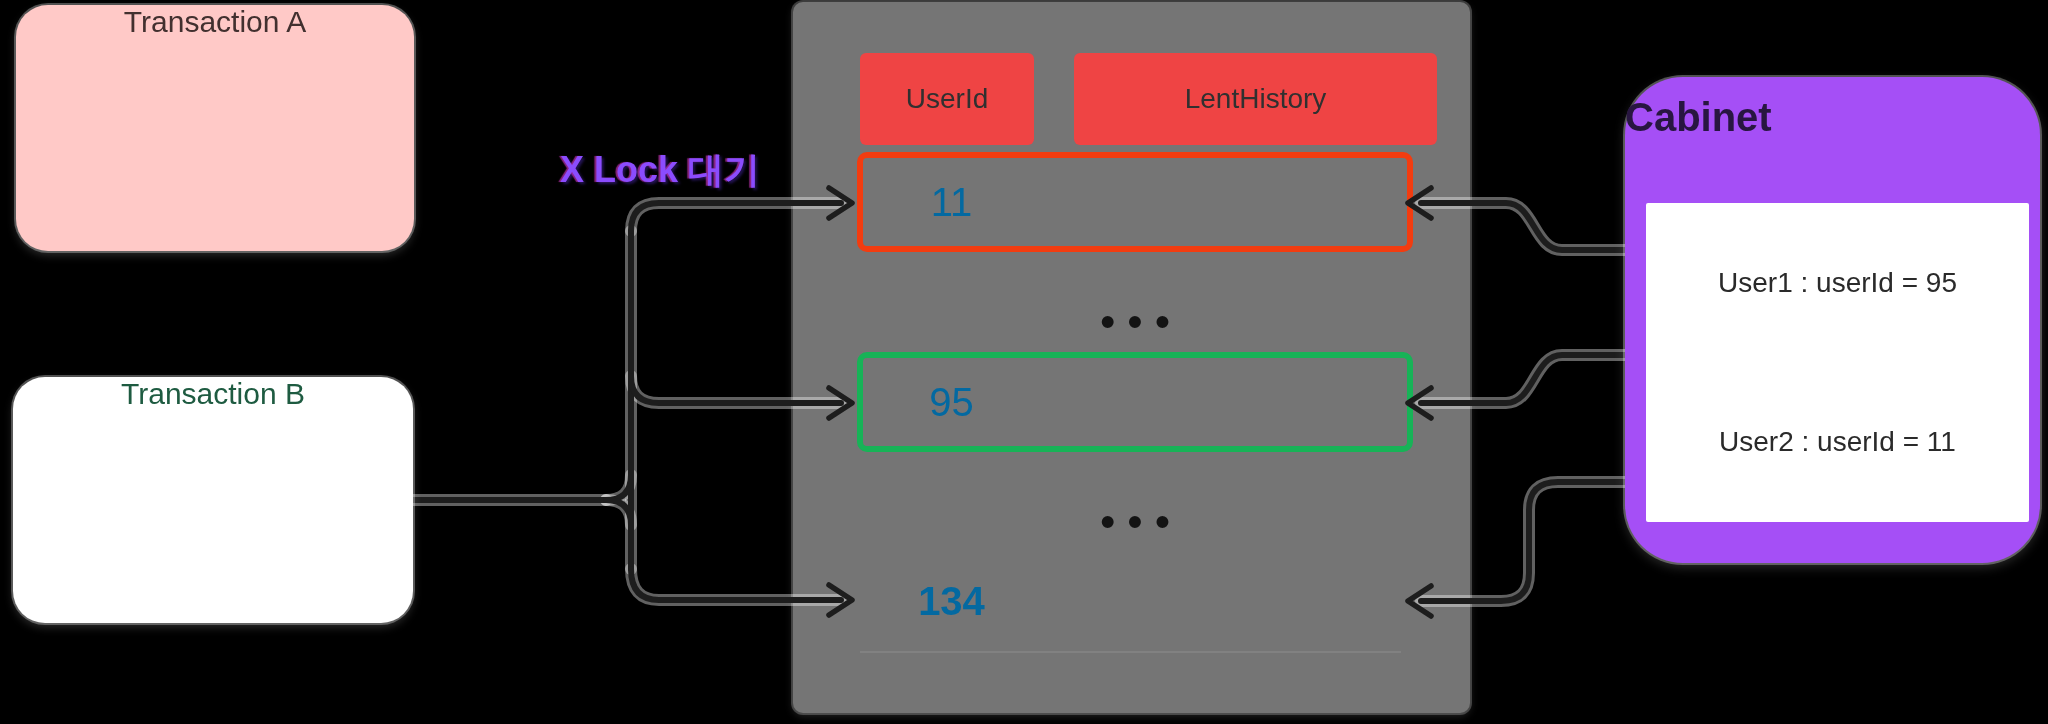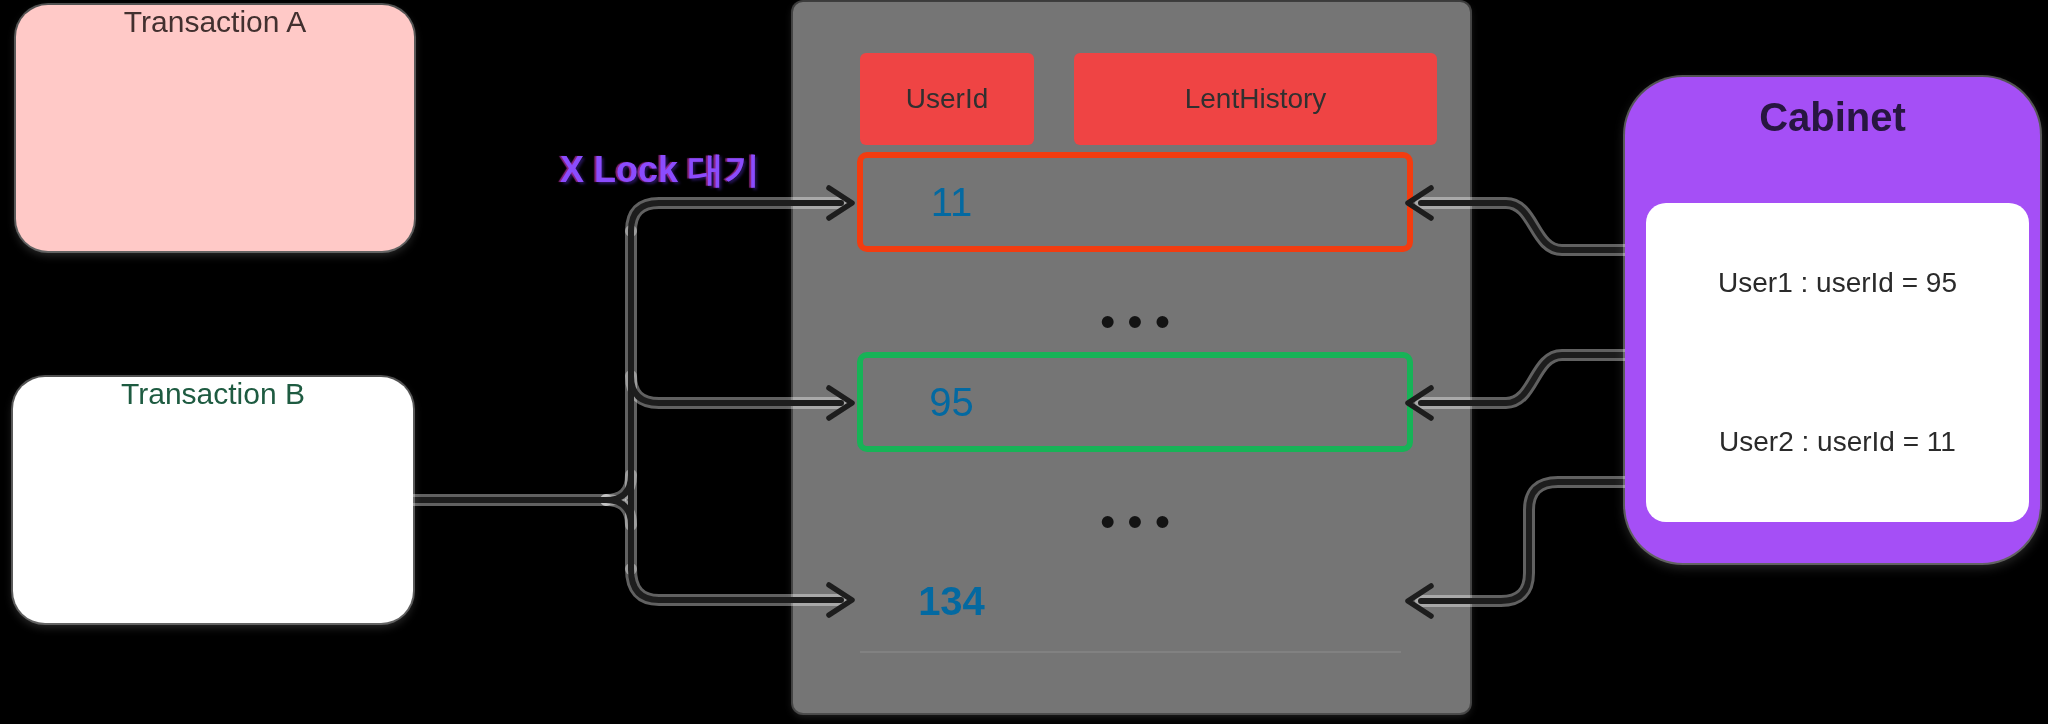--- a/index.html
+++ b/index.html
@@ -55,25 +55,25 @@
   #dots-2{top:500px;}
   #row-divider{left:860px;top:651px;width:541px;height:2px;background:#8a8a8a;opacity:.55;z-index:2;}
 
   
   #cabinet{
     left:1625px;top:77px;width:415px;height:486px;background:#a54ff6;border-radius:58px;
     box-shadow:0 0 0 2px rgba(255,255,255,0.30), 0 4px 12px rgba(255,255,255,0.18);
     z-index:4;
   }
   #cabinet-title{
-    left:1625px;top:95px;width:415px;text-align:center;
+    left:1625px;top:95px;width:415px;
     font-size:40px;font-weight:600;color:#281641;z-index:5;
   }
   #cabinet-list{
-    left:1646px;top:203px;width:383px;height:319px;background:#ffffff;border-radius:20px;
+    left:1646px;top:203px;width:383px;height:319px;background:#ffffff;border-radius:2px;
     display:flex;flex-direction:column;z-index:5;
   }
   .cab-item{
     flex:1;display:flex;align-items:center;justify-content:center;
     font-size:28px;color:#2a2a2a;
   }
 
   
   #lock-label{
     left:500px;top:147px;width:320px;text-align:center;

